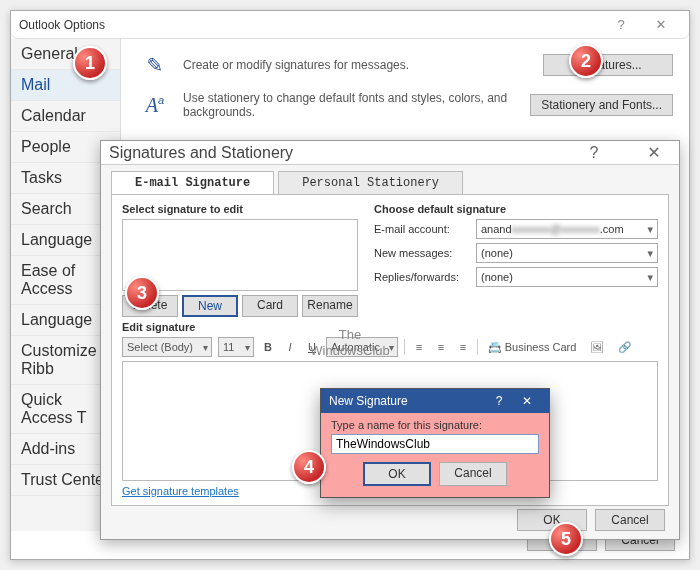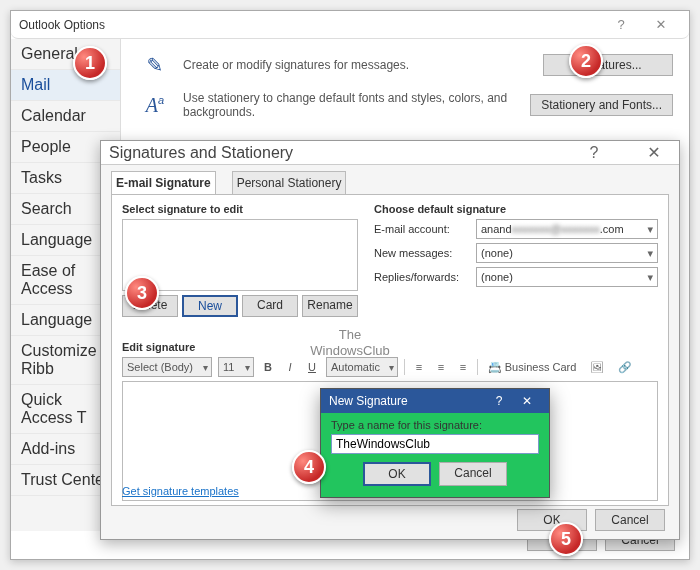--- a/index.html
+++ b/index.html
@@ -28,55 +28,55 @@
 .win1-footer { position: absolute; bottom: 8px; right: 14px; display: flex; gap: 8px; }
 .win1-footer .btn { min-width: 70px; }
 
 
 .win2 { position: absolute; left: 100px; top: 140px; width: 580px; height: 400px; background: #f5f5f5; border: 1px solid #999; box-shadow: 0 4px 14px rgba(0,0,0,.3); }
 .win2-title { height: 24px; background: #fff; border-bottom: 1px solid #ccc; display: flex; align-items: center; padding: 0 8px; font-size: 16px; color: #444; gap: 26px; }
 .win2-title .spacer { flex: 1; }
 .win2-title .ctl { width: 34px; text-align: center; color: #666; }
 
 .tabs { display: flex; padding: 6px 10px 0 10px; }
-.tab { padding: 4px 4px; border: 1px solid #bbb; border-bottom: none; background: #eaeaea; font-size: 12px; margin-right: 16px; }
+.tab { padding: 4px 23px; border: 1px solid #bbb; border-bottom: none; background: #eaeaea; font-size: 12px; margin-right: 4px; font-family: Liberation Mono, monospace; }
 .tab.active { background: #fff; font-weight: bold; }
 
 .panel { background: #fff; margin: 0 10px 10px 10px; border: 1px solid #bbb; padding: 8px 10px; height: 312px; position: relative; }
 .cols { display: flex; gap: 16px; }
 .col-l { flex: 0 0 220px; }
 .col-r { flex: 1; }
 .label-b { font-weight: bold; font-size: 11px; margin-bottom: 4px; }
 .siglist { border: 1px solid #bbb; background: #fff; height: 72px; margin-bottom: 4px; }
 .btnrow { display: flex; gap: 4px; }
 .btnrow .btn { min-width: 56px; padding: 2px 4px; font-size: 12px; }
 .btnrow .btn.primary { border: 2px solid #2b579a; color: #1a4e9b; }
 
 .frow { display: flex; align-items: center; margin-bottom: 4px; gap: 6px; }
 .frow .flabel { flex: 0 0 96px; font-size: 11px; }
 .select { flex: 1; display: flex; border: 1px solid #aaa; background: #fff; height: 20px; align-items: center; padding: 0 4px; justify-content: space-between; font-size: 11px; }
 .select .car { color: #666; }
 .blur { filter: blur(2px); color: #666; }
 
-.editlabel { font-weight: bold; font-size: 11px; margin-top: 24px; }
+.editlabel { font-weight: bold; font-size: 11px; margin-top: 4px; }
 .toolbar { display: flex; align-items: center; gap: 6px; margin: 4px 0; flex-wrap: wrap; font-size: 11px; color: #555; }
 .toolbar .sel { border: 1px solid #aaa; background: #eee; padding: 1px 16px 1px 4px; height: 20px; display: flex; align-items: center; position: relative; }
 .toolbar .sel::after { content: "▾"; position: absolute; right: 3px; color: #666; font-size: 10px; }
 .toolbar .tb { padding: 1px 4px; min-width: 16px; text-align: center; }
 .toolbar .sep { width: 1px; height: 16px; background: #ccc; }
 .editor { border: 1px solid #bbb; background: #fff; height: 120px; }
 
 .link { color: #1a73c9; text-decoration: underline; font-size: 11px; position: absolute; left: 10px; bottom: 8px; }
 .win2-footer { position: absolute; right: 14px; bottom: 8px; display: flex; gap: 8px; }
 .win2-footer .btn { min-width: 70px; }
 
 .watermark { position: absolute; left: 50%; top: 327px; transform: translateX(-50%); color: #888; font-size: 13px; text-align: center; line-height: 1.2; pointer-events: none; z-index: 5; }
 
 
-.win3 { position: absolute; left: 320px; top: 388px; width: 230px; height: 110px; background: #22c55e; border: 1px solid #555; box-shadow: 0 6px 18px rgba(0,0,0,.4); z-index: 10; }
+.win3 { position: absolute; left: 320px; top: 388px; width: 230px; height: 110px; background: #fca5a5; border: 1px solid #555; box-shadow: 0 6px 18px rgba(0,0,0,.4); z-index: 10; }
 .win3-title { height: 24px; background: #2b579a; color: #fff; display: flex; align-items: center; padding: 0 8px; font-size: 12px; }
 .win3-title .spacer { flex: 1; }
 .win3-title .ctl { width: 28px; text-align: center; color: #fff; font-size: 12px; }
 .win3-body { padding: 6px 10px; }
 .win3-body .plabel { font-size: 11px; margin-bottom: 3px; }
 .win3-body input { width: 100%; border: 1px solid #7a9ac9; height: 20px; padding: 0 4px; font-size: 12px; }
 .win3-foot { display: flex; gap: 8px; justify-content: center; margin-top: 8px; }
 .win3-foot .btn { min-width: 68px; }
 .win3-foot .btn.primary { border: 2px solid #2b579a; }
 

